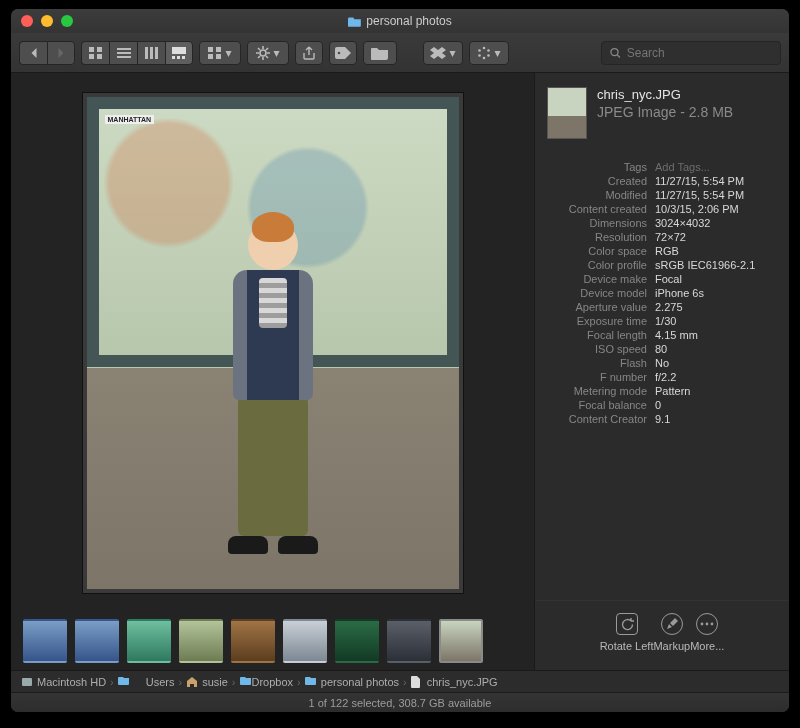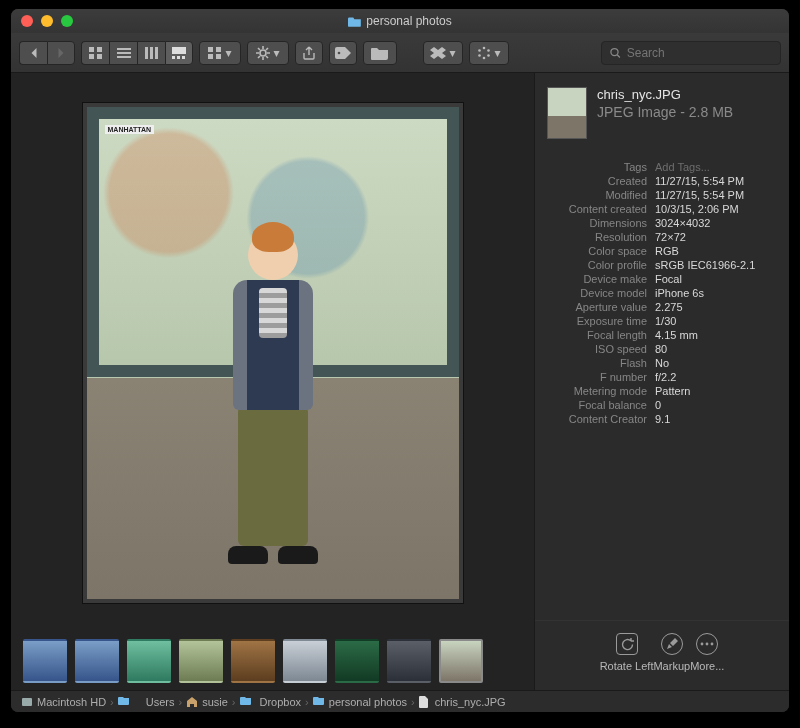--- a/index.html
+++ b/index.html
@@ -335,21 +335,21 @@
       <span class="sep">›</span>
       <span style="display: inline-flex; align-items: center; gap: 4px;">
         <span class="pico">
           <svg width="12" height="12" viewBox="0 0 12 12">
             <path fill="#c9a26b" d="M6 1 1 5v6h3V8h4v3h3V5z"></path>
           </svg>
         </span>
         <span>susie</span>
       </span>
       <span class="sep">›</span>
-      <span style="display: inline-flex; align-items: center; gap: 8px;">
+      <span style="display: inline-flex; align-items: center; gap: 0;">
         <span class="pico">
           <svg width="12" height="10" viewBox="0 0 12 10">
             <path fill="#6fb8e8" d="M1 1h4l1 1h5v6a1 1 0 0 1-1 1H1a1 1 0 0 1-1-1V2a1 1 0 0 1 1-1z"></path>
           </svg>
         </span>
         <span>Dropbox</span>
       </span>
       <span class="sep">›</span>
       <span style="display: inline-flex; align-items: center; gap: 4px;">
         <span class="pico">
@@ -363,13 +363,16 @@
       <span style="display: inline-flex; align-items: center; gap: 4px;">
         <span class="pico">
           <svg width="10" height="12" viewBox="0 0 10 12">
             <path fill="#ddd" d="M1 0h5l3 3v8a1 1 0 0 1-1 1H1a1 1 0 0 1-1-1V1a1 1 0 0 1 1-1z"></path>
           </svg>
         </span>
         <span>chris_nyc.JPG</span>
       </span>
     </div>
 
+  <div class="status">
+    <span>1 of 122 selected, 308.7 GB available</span>
+  </div>
 </div>
 
 </body></html>

